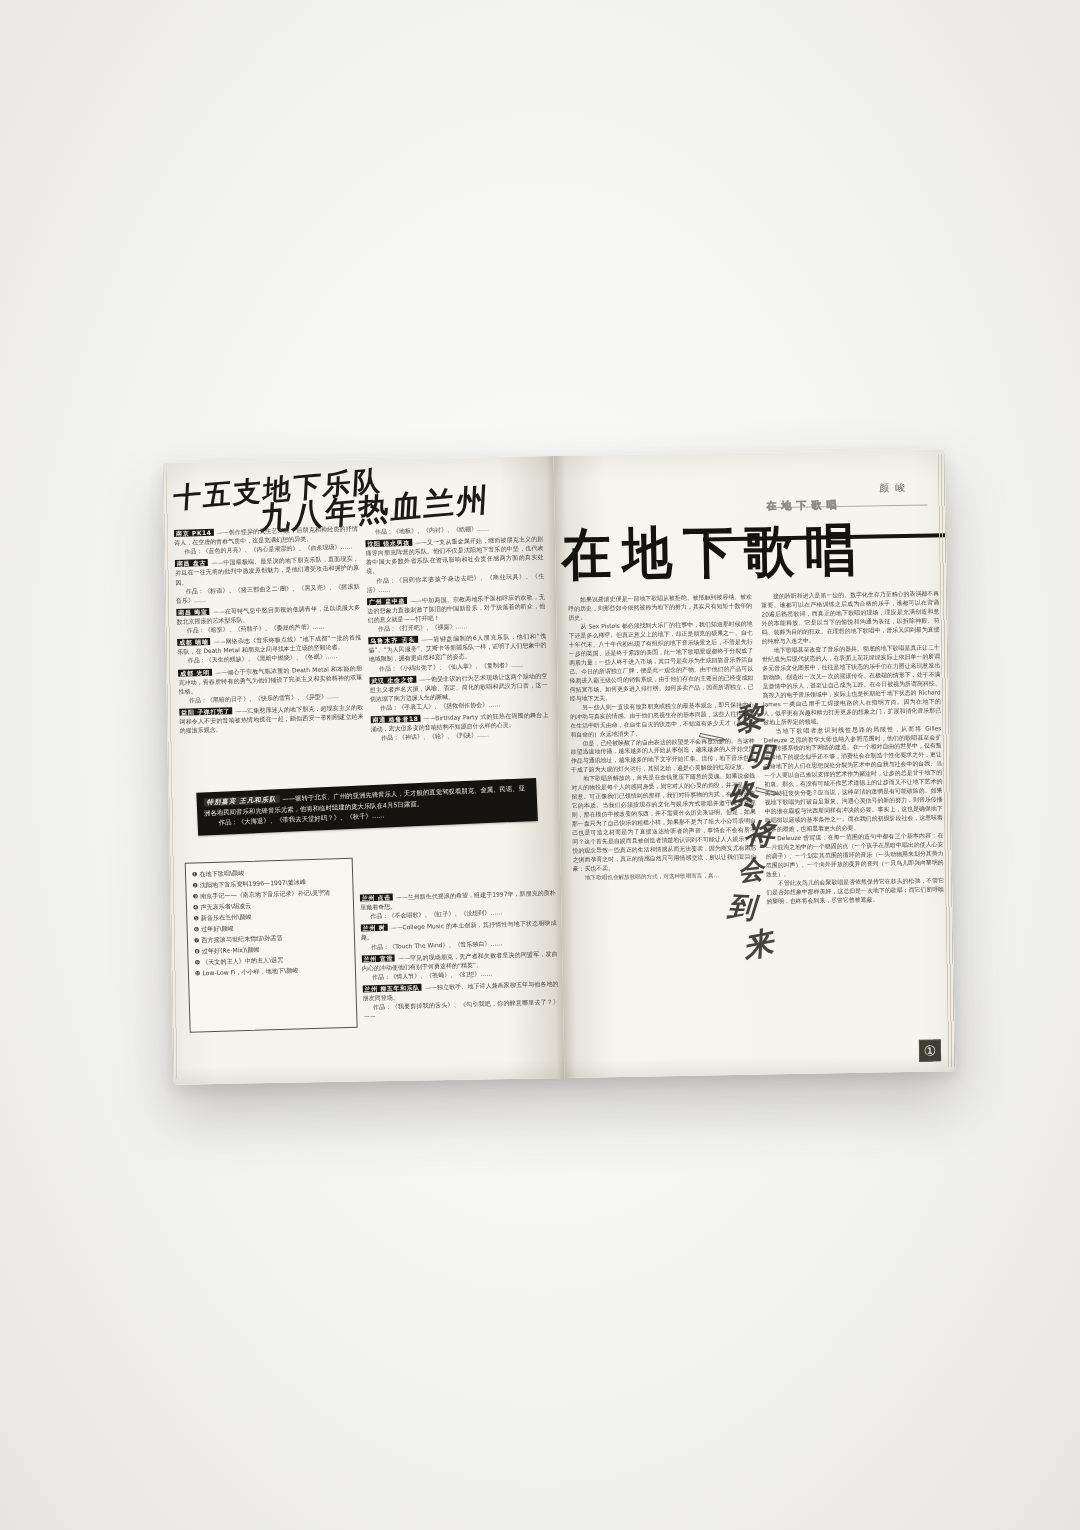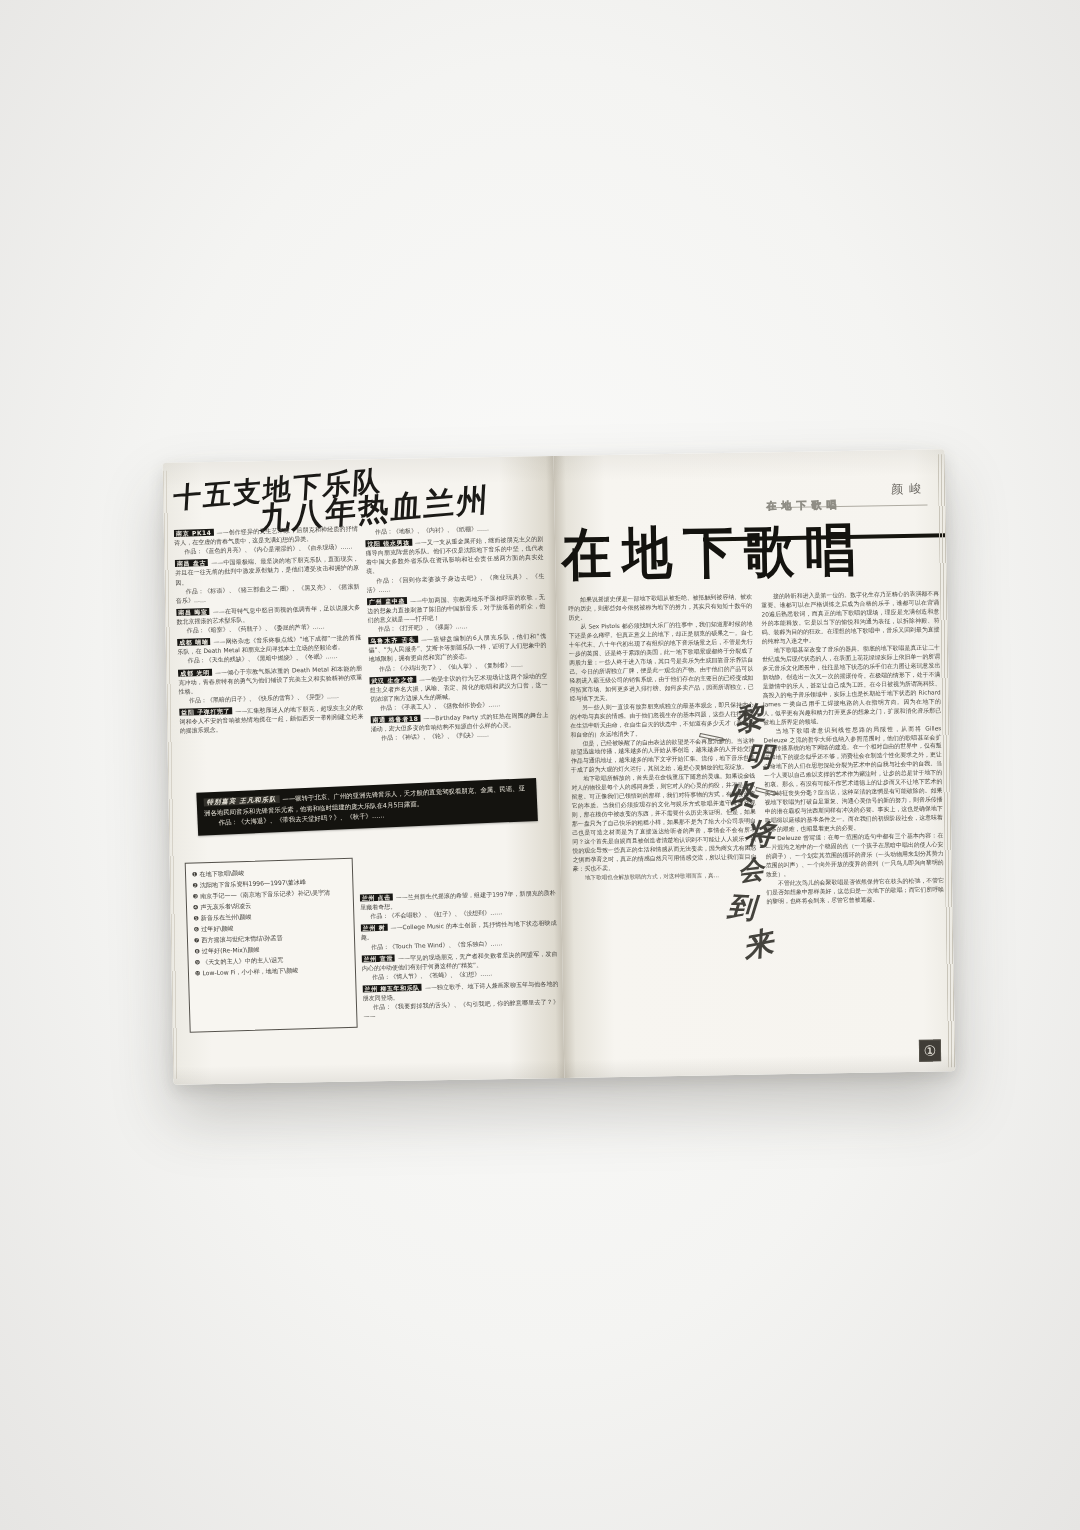--- a/index.html
+++ b/index.html
@@ -54,21 +54,21 @@
     border:1.5px solid #55524c;background:#f8f6f1;padding:6px 6px;box-sizing:content-box;
     font-size:6.1px;line-height:1.8;color:#3f3d38;overflow:hidden;}
   .contents-box ul{margin:0;padding:0;list-style:none;}
   .contents-box li{display:flex;}
   .contents-box .num{margin-right:2px;flex:0 0 auto;}
 
   
   .rp-header{position:absolute;top:42px;left:212px;right:18px;border-bottom:1px solid #aeaba2;height:13px;}
   .rp-header .outline{font-size:10px;font-weight:bold;letter-spacing:5px;color:#eceae2;
     -webkit-text-stroke:0.6px #8f8d85;}
-  .rp-header .author{position:absolute;right:0;top:-11px;font-size:12px;letter-spacing:6px;color:#6e6b65;text-align:center;}
+  .rp-header .author{position:absolute;right:16px;top:-11px;font-size:10px;letter-spacing:6px;color:#6e6b65;text-align:center;}
   .rp-rule{position:absolute;top:84px;left:148px;right:0;height:4px;background:#16150f;}
   .rp-title{position:absolute;top:62px;left:6px;margin:0;z-index:2;
     font-size:50px;font-weight:900;letter-spacing:11px;color:#14130f;
     transform:scaleY(1.12);transform-origin:top left;white-space:nowrap;}
   .rcol{position:absolute;top:140px;font-size:5.9px;line-height:1.52;color:#48463f;text-align:justify;overflow:hidden;}
   .rcolA{left:12px;width:184px;height:452px;}
   .rcolB{left:205px;width:178px;height:446px;}
   .rcol p{margin:0;text-indent:12px;}
   .rcol p.small-tail{font-size:5.6px;color:#5a574f;}
   .calli{position:absolute;inset:0;pointer-events:none;z-index:3;}

